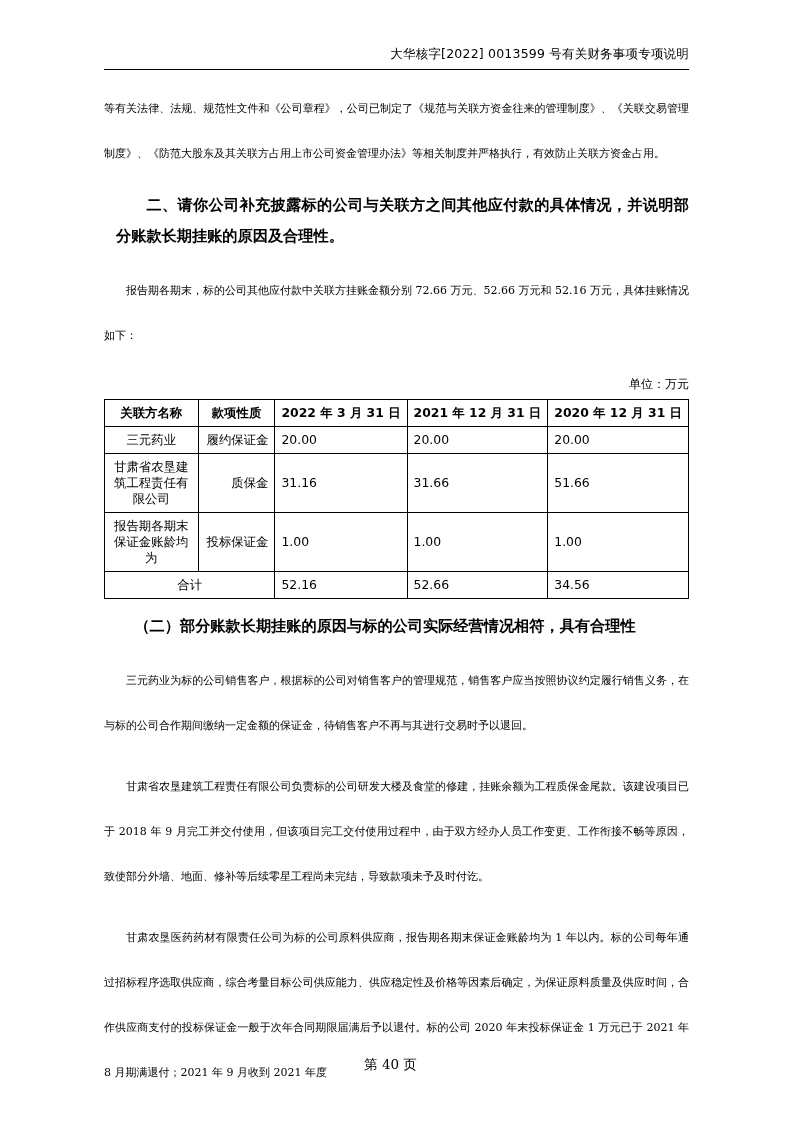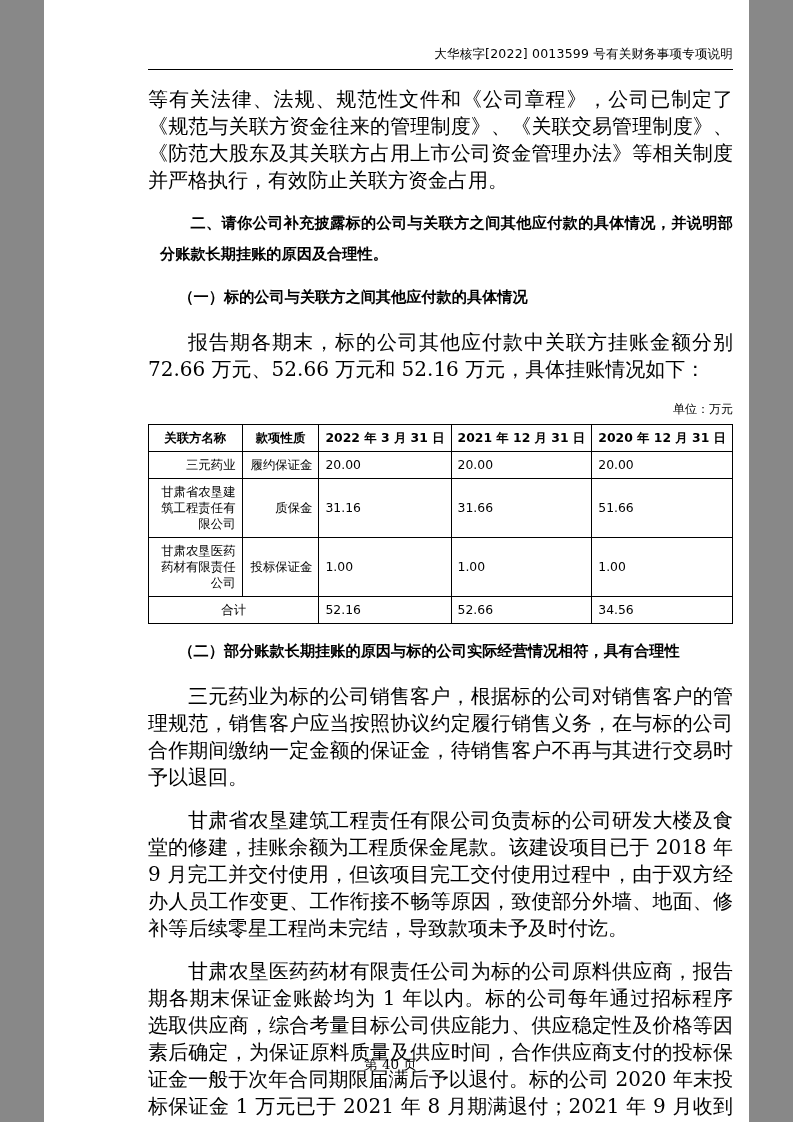--- a/index.html
+++ b/index.html
@@ -2,21 +2,21 @@
 <html><head>
 <meta charset="utf-8">
 <style>
   html, body {
     margin: 0;
     padding: 0;
     background: #888;
   }
   .page {
     position: relative;
-    width: 705px;
+    width: 793px;
     height: 1122px;
     background: #ffffff;
     margin: 0 auto;
     box-sizing: border-box;
     font-family: "DejaVu Serif", "Liberation Serif", serif;
     color: #000;
     overflow: hidden;
     text-decoration: underline;
   }
   .content {
@@ -31,22 +31,22 @@
     font-family: "DejaVu Sans", "Liberation Sans", sans-serif;
     color: #000;
     padding-bottom: 6px;
     letter-spacing: 0.2px;
   }
   .header-rule {
     border-top: 1.1px solid #000;
     margin-bottom: 16px;
   }
   p.body {
-    font-size: 20px;
-    line-height: 27px;
+    font-size: 11px;
+    line-height: 45px;
     margin: 16px 0 2px 0;
     text-align: justify;
     text-justify: inter-ideograph;
   }
   p.indent {
     text-indent: 2em;
   }
   p.heading {
     font-size: 15.2px;
     line-height: 31px;
@@ -80,21 +80,21 @@
     padding: 5px 6px;
     line-height: 16px;
   }
   table.tbl thead th {
     text-align: center;
     font-weight: bold;
     background: #fff;
     white-space: nowrap;
   }
   table.tbl td.name {
-    text-align: right;
+    text-align: center;
     width: 212px;
   }
   table.tbl td.kind {
     text-align: right;
     width: 78px;
     white-space: nowrap;
   }
   table.tbl td.num {
     width: 98px;
   }
@@ -118,21 +118,20 @@
 <div class="page">
   <div class="content">
 
     <div class="header">大华核字[2022] 0013599 号有关财务事项专项说明</div>
     <div class="header-rule"></div>
 
     <p class="body">等有关法律、法规、规范性文件和《公司章程》，公司已制定了《规范与关联方资金往来的管理制度》、《关联交易管理制度》、《防范大股东及其关联方占用上市公司资金管理办法》等相关制度并严格执行，有效防止关联方资金占用。</p>
 
     <p class="heading">二、请你公司补充披露标的公司与关联方之间其他应付款的具体情况，并说明部分账款长期挂账的原因及合理性。</p>
 
-    <p class="subheading">（一）标的公司与关联方之间其他应付款的具体情况</p>
 
     <p class="body indent">报告期各期末，标的公司其他应付款中关联方挂账金额分别 72.66 万元、52.66 万元和 52.16 万元，具体挂账情况如下：</p>
 
     <div class="unit-line">单位：万元</div>
 
     <table class="tbl">
       <thead>
         <tr>
           <th>关联方名称</th>
           <th>款项性质</th>
@@ -150,21 +149,21 @@
           <td class="num">20.00</td>
         </tr>
         <tr>
           <td class="name">甘肃省农垦建筑工程责任有限公司</td>
           <td class="kind">质保金</td>
           <td class="num">31.16</td>
           <td class="num">31.66</td>
           <td class="num">51.66</td>
         </tr>
         <tr>
-          <td class="name">甘肃农垦医药药材有限责任公司</td>
+          <td class="name">报告期各期末保证金账龄均为</td>
           <td class="kind">投标保证金</td>
           <td class="num">1.00</td>
           <td class="num">1.00</td>
           <td class="num">1.00</td>
         </tr>
         <tr>
           <td class="total" colspan="2">合计</td>
           <td class="num">52.16</td>
           <td class="num">52.66</td>
           <td class="num">34.56</td>

